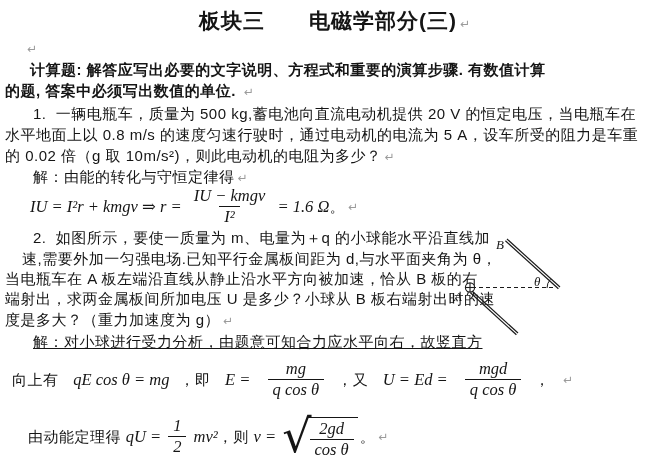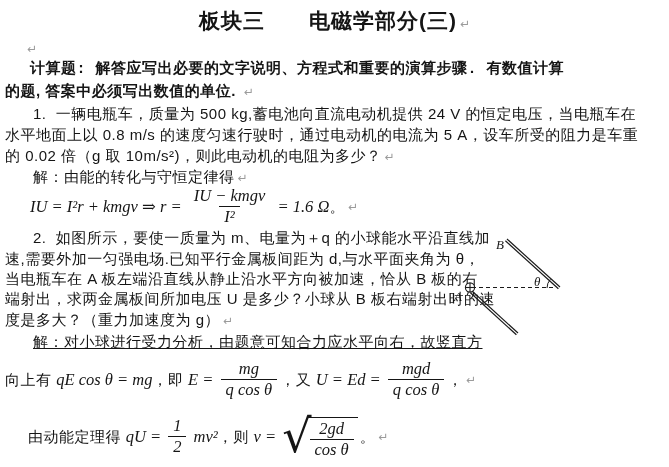--- a/index.html
+++ b/index.html
@@ -43,47 +43,47 @@
 </style>
 </head>
 <body>
 
 <div class="page">
 
   <div class="title"><span>板块三　　电磁学部分(三)</span><span class="pilcrow">↵</span></div>
 
   <div class="line pilcrow" style="top:40px;left:24px;">↵</div>
 
-  <div class="line bold" style="top:60px;left:30px;font-family:Liberation Mono, monospace;">计算题: 解答应写出必要的文字说明、方程式和重要的演算步骤. 有数值计算</div>
+  <div class="line bold" style="top:60px;left:30px;">计算题: 解答应写出必要的文字说明、方程式和重要的演算步骤. 有数值计算</div>
   <div class="line bold" style="top:81px;left:5px;"><span>的题, 答案中必须写出数值的单位. </span><span class="pilcrow">↵</span></div>
 
-  <div class="line" style="top:104px;left:33px;">1.  一辆电瓶车，质量为 500 kg,蓄电池向直流电动机提供 24 V 的恒定电压，当电瓶车在</div>
+  <div class="line" style="top:104px;left:33px;">1.  一辆电瓶车，质量为 500 kg,蓄电池向直流电动机提供 20 V 的恒定电压，当电瓶车在</div>
   <div class="line" style="top:125px;left:5px;">水平地面上以 0.8 m/s 的速度匀速行驶时，通过电动机的电流为 5 A，设车所受的阻力是车重</div>
   <div class="line" style="top:146px;left:5px;"><span>的 0.02 倍（g 取 10m/s²)，则此电动机的电阻为多少？</span><span class="pilcrow">↵</span></div>
   <div class="line" style="top:167px;left:33px;"><span>解：由能的转化与守恒定律得</span><span class="pilcrow">↵</span></div>
 
   <div class="fline" style="top:186px;left:30px;height:42px;">
     <span class="math">IU = I²r + kmgv ⇒ r = </span>
     <span class="frac">
       <span class="num">IU − kmgv</span>
       <span class="den">I²</span>
     </span>
     <span class="math"> = 1.6 Ω</span>
     <span class="cjk">。</span>
     <span class="pilcrow">↵</span>
   </div>
 
   <div class="line" style="top:228px;left:33px;">2.  如图所示，要使一质量为 m、电量为＋q 的小球能水平沿直线加</div>
-  <div class="line" style="top:249px;left:5px;">速,需要外加一匀强电场.已知平行金属板间距为 d,与水平面夹角为 θ，</div>
+  <div class="line" style="top:249px;left:22px;">速,需要外加一匀强电场.已知平行金属板间距为 d,与水平面夹角为 θ，</div>
   <div class="line" style="top:269px;left:5px;">当电瓶车在 A 板左端沿直线从静止沿水平方向被加速，恰从 B 板的右</div>
   <div class="line" style="top:289px;left:5px;">端射出，求两金属板间所加电压 U 是多少？小球从 B 板右端射出时的速</div>
   <div class="line" style="top:310px;left:5px;"><span>度是多大？（重力加速度为 g）</span><span class="pilcrow">↵</span></div>
   <div class="line" style="top:332px;left:33px;text-decoration:underline;">解：对小球进行受力分析，由题意可知合力应水平向右，故竖直方</div>
 
-  <div class="fline" style="top:358px;left:5px;height:44px;">
+  <div class="fline" style="top:358px;left:12px;height:44px;gap:10px;">
     <span class="cjk">向上有 </span>
     <span class="math">qE cos θ = mg</span>
     <span class="cjk">，即 </span>
     <span class="math">E = </span>
     <span class="frac">
       <span class="num">mg</span>
       <span class="den">q cos θ</span>
     </span>
     <span class="cjk">，又 </span>
     <span class="math">U = Ed = </span>

